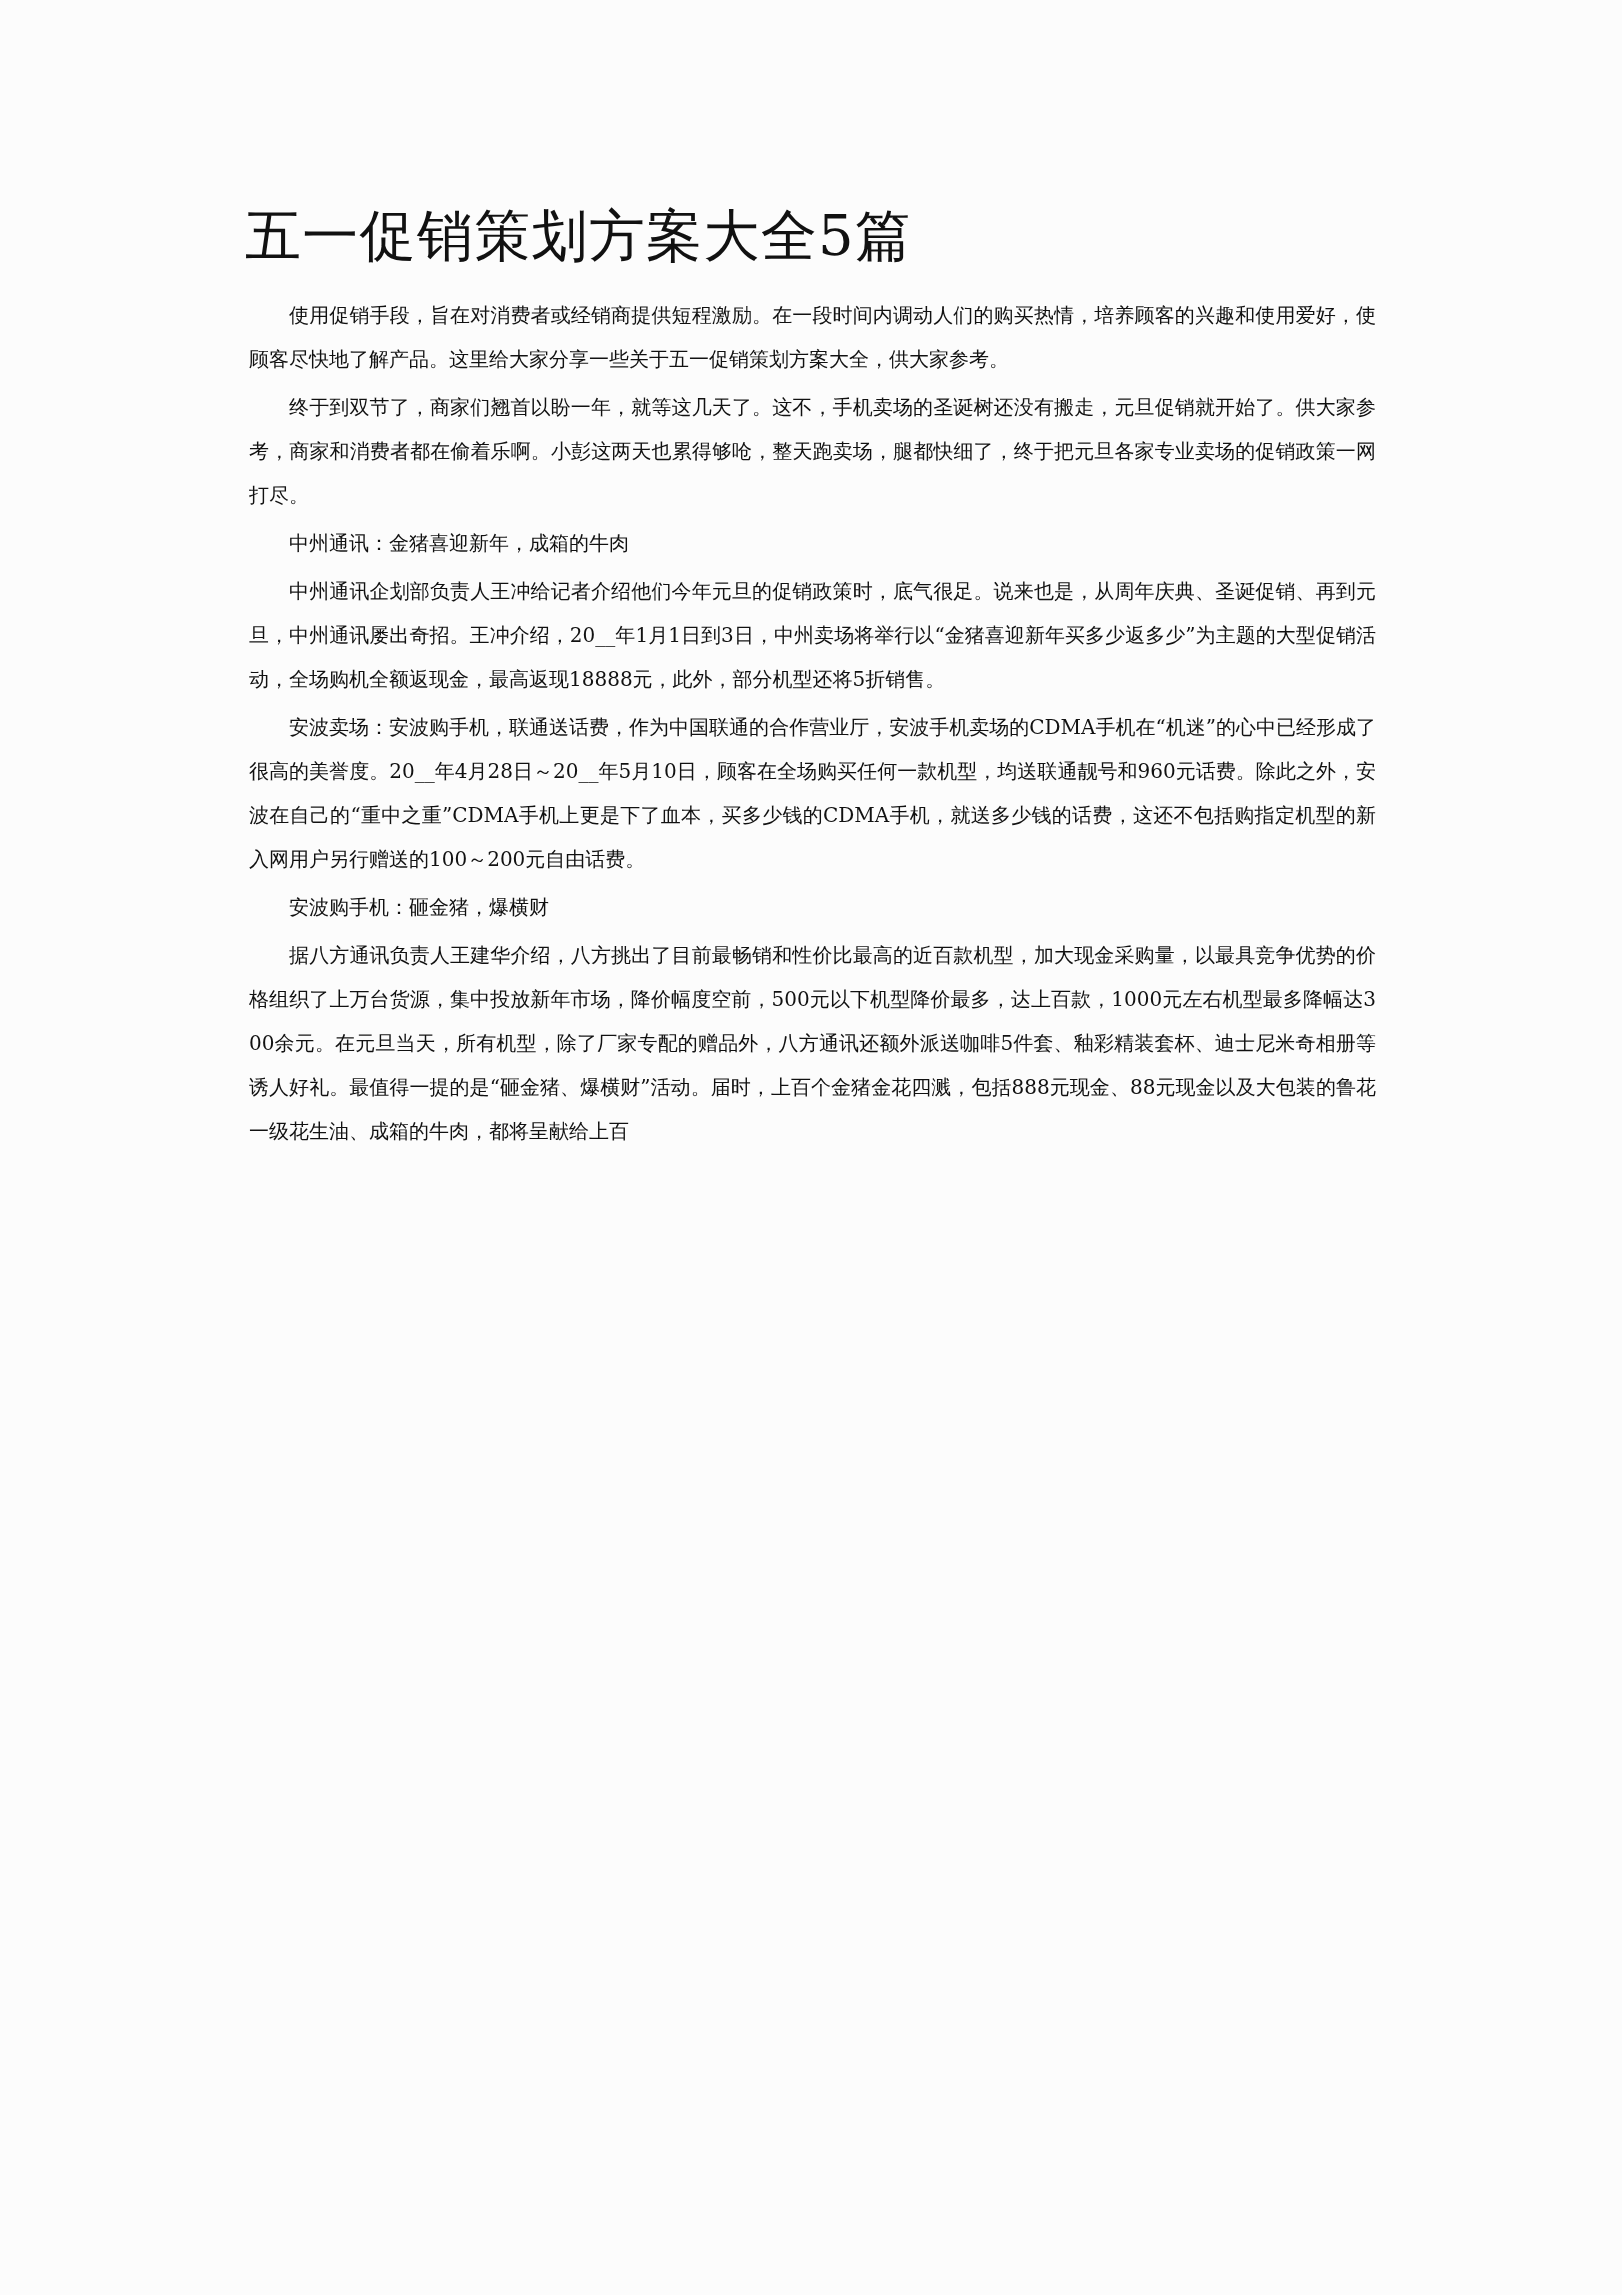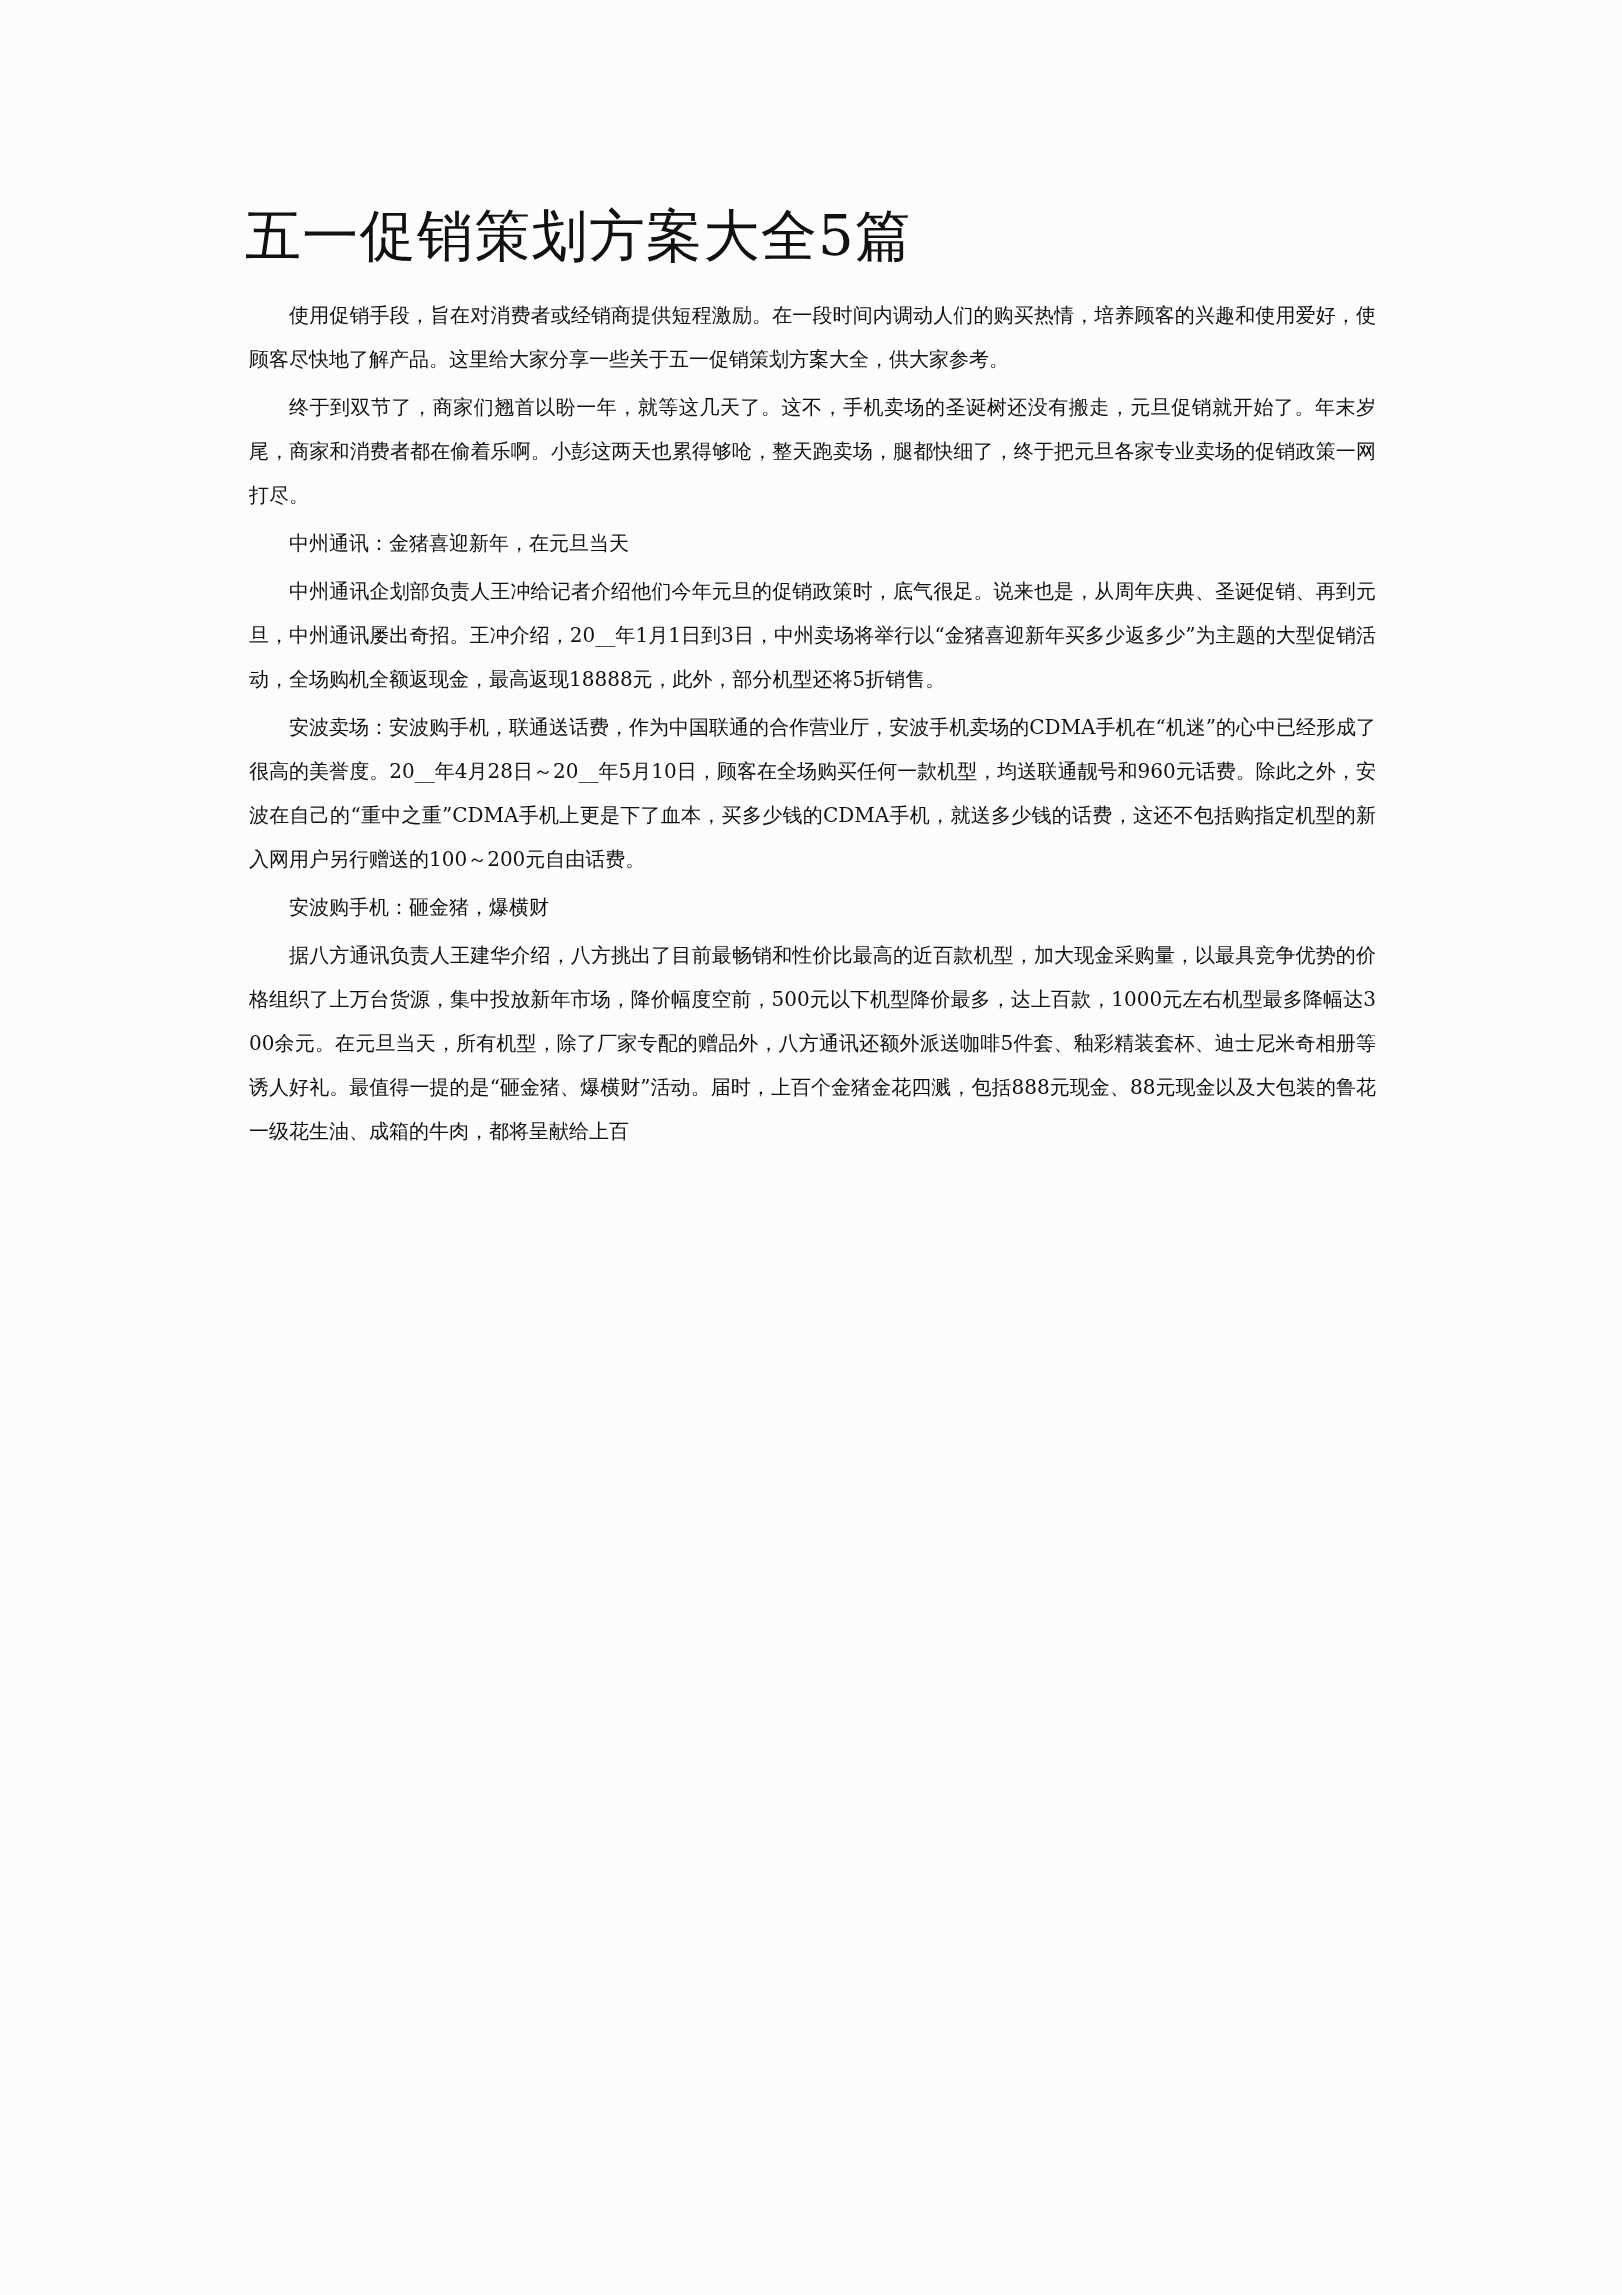--- a/index.html
+++ b/index.html
@@ -39,20 +39,20 @@
       word-break: break-all;
     }
   </style>
 </head>
 <body>
 
 <div class="page">
   <h1 class="title">五一促销策划方案大全5篇</h1>
 
   <p class="para">使用促销手段，旨在对消费者或经销商提供短程激励。在一段时间内调动人们的购买热情，培养顾客的兴趣和使用爱好，使顾客尽快地了解产品。这里给大家分享一些关于五一促销策划方案大全，供大家参考。</p>
-  <p class="para">终于到双节了，商家们翘首以盼一年，就等这几天了。这不，手机卖场的圣诞树还没有搬走，元旦促销就开始了。年末岁尾，商家和消费者都在偷着乐啊。小彭这两天也累得够呛，整天跑卖场，腿都快细了，终于把元旦各家专业卖场的促销政策一网打尽。</p>
-  <p class="para">中州通讯：金猪喜迎新年，在元旦当天</p>
+  <p class="para">终于到双节了，商家们翘首以盼一年，就等这几天了。这不，手机卖场的圣诞树还没有搬走，元旦促销就开始了。供大家参考，商家和消费者都在偷着乐啊。小彭这两天也累得够呛，整天跑卖场，腿都快细了，终于把元旦各家专业卖场的促销政策一网打尽。</p>
+  <p class="para">中州通讯：金猪喜迎新年，成箱的牛肉</p>
   <p class="para">中州通讯企划部负责人王冲给记者介绍他们今年元旦的促销政策时，底气很足。说来也是，从周年庆典、圣诞促销、再到元旦，中州通讯屡出奇招。王冲介绍，20__年1月1日到3日，中州卖场将举行以“金猪喜迎新年买多少返多少”为主题的大型促销活动，全场购机全额返现金，最高返现18888元，此外，部分机型还将5折销售。</p>
   <p class="para">安波卖场：安波购手机，联通送话费，作为中国联通的合作营业厅，安波手机卖场的CDMA手机在“机迷”的心中已经形成了很高的美誉度。20__年4月28日～20__年5月10日，顾客在全场购买任何一款机型，均送联通靓号和960元话费。除此之外，安波在自己的“重中之重”CDMA手机上更是下了血本，买多少钱的CDMA手机，就送多少钱的话费，这还不包括购指定机型的新入网用户另行赠送的100～200元自由话费。</p>
   <p class="para">安波购手机：砸金猪，爆横财</p>
   <p class="para">据八方通讯负责人王建华介绍，八方挑出了目前最畅销和性价比最高的近百款机型，加大现金采购量，以最具竞争优势的价格组织了上万台货源，集中投放新年市场，降价幅度空前，500元以下机型降价最多，达上百款，1000元左右机型最多降幅达300余元。在元旦当天，所有机型，除了厂家专配的赠品外，八方通讯还额外派送咖啡5件套、釉彩精装套杯、迪士尼米奇相册等诱人好礼。最值得一提的是“砸金猪、爆横财”活动。届时，上百个金猪金花四溅，包括888元现金、88元现金以及大包装的鲁花一级花生油、成箱的牛肉，都将呈献给上百</p>
 </div>
 
 
 </body></html>

